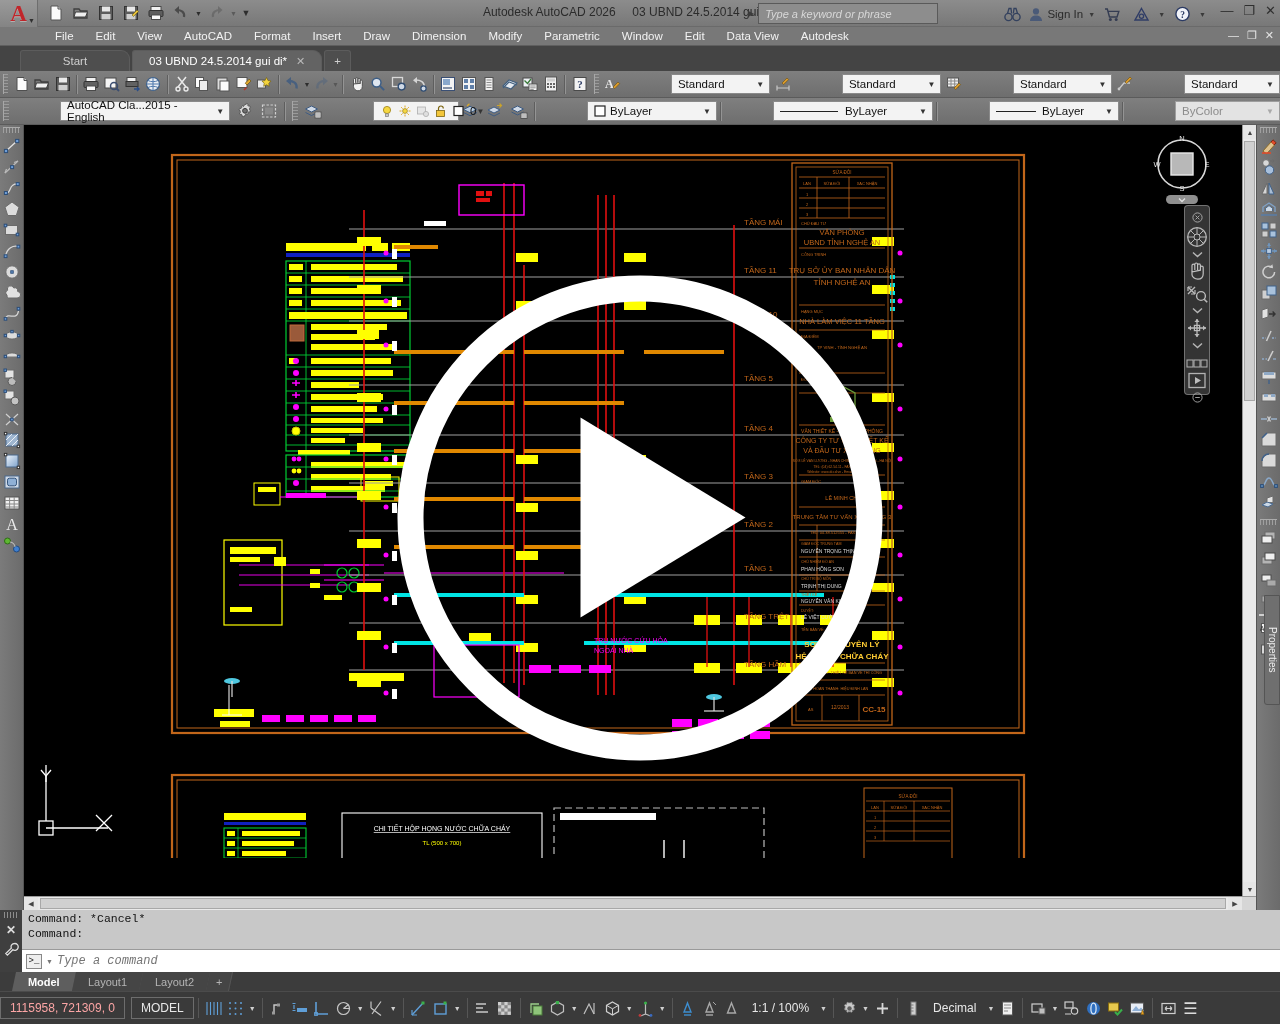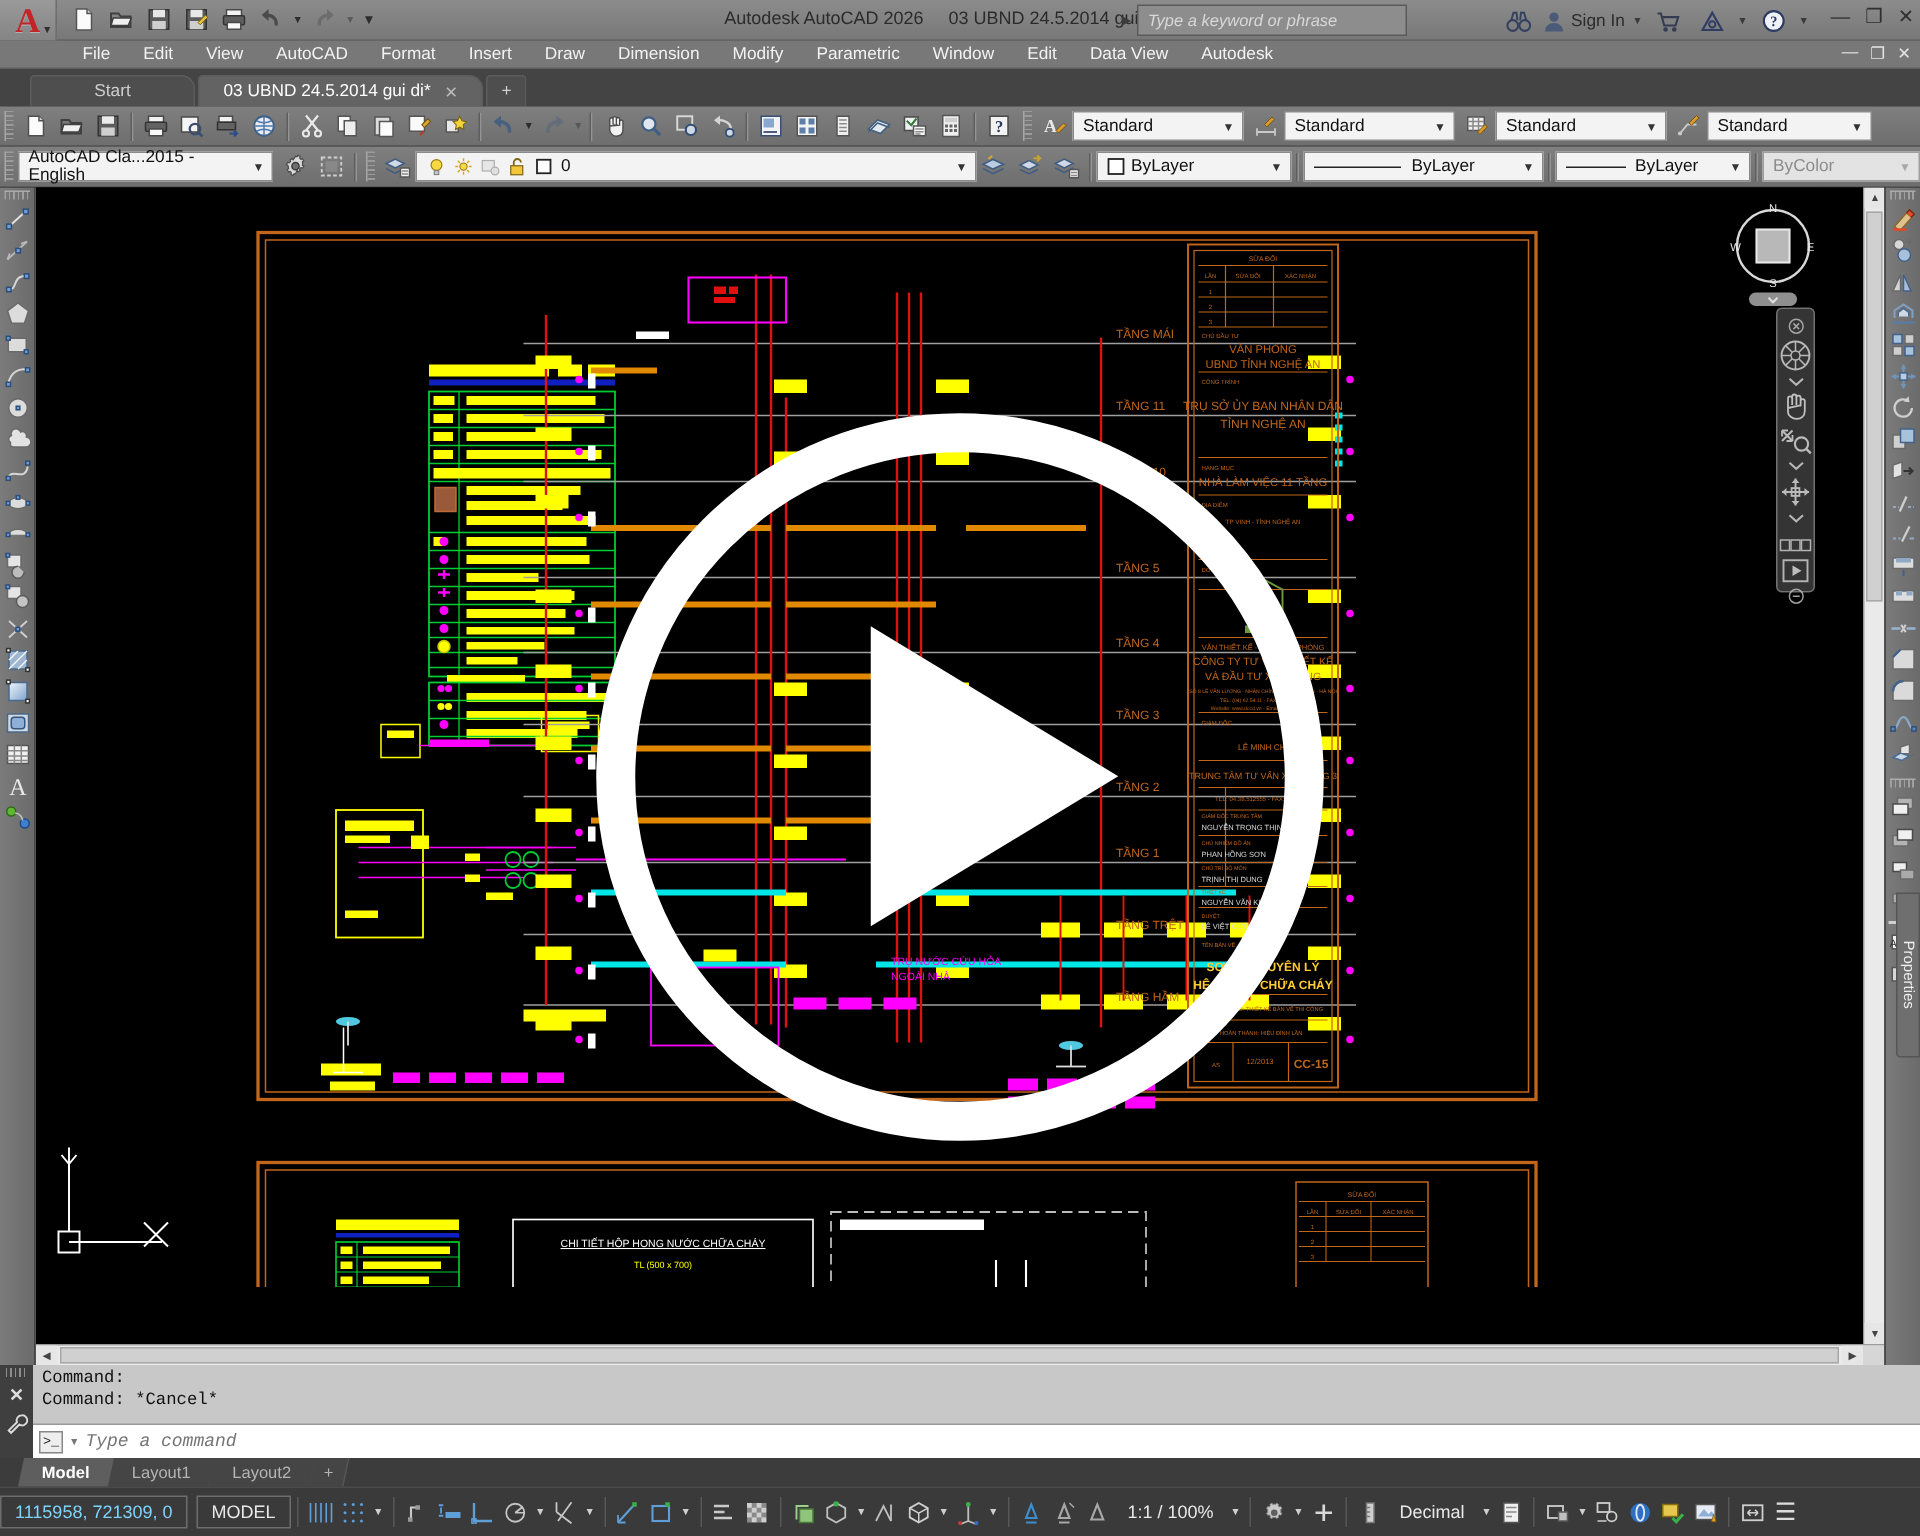--- a/index.html
+++ b/index.html
@@ -69,21 +69,21 @@
       flex:0 0 27px; border-bottom:1px solid #5b5b5b; }
   .grip{ width:6px;height:20px;margin:0 3px;
       background:repeating-linear-gradient(to bottom,#9a9a9a 0,#9a9a9a 1px,transparent 1px,transparent 3px);
       border-left:1px solid #a7a7a7; }
   .tbtn{ width:24px;height:23px;display:flex;align-items:center;justify-content:center;border-radius:2px;cursor:default;}
   .tsep{ width:2px;height:19px;background:#5e5e5e;border-right:1px solid #949494;margin:0 3px;}
   .drop-caret{ width:9px;display:flex;align-items:center;justify-content:center;font-size:7px;color:#2d2d2d;cursor:default;}
 
   .combo{
     height:20px;background:#f3f3f3;border:1px solid #8a8a8a;display:flex;align-items:center;
-    padding:0 2px 0 6px;color:#111;font-size:11.5px;position:relative;cursor:default;
+    padding:0 2px 0 6px;color:#111;font-size:11.5px;position:relative;cursor:default;margin-left:48px;
   }
   .combo.dim{ background:#e3e3e3; color:#8c8c8c; border-color:#9e9e9e;text-align:right;}
   .combo .arrow{ margin-left:auto;width:14px;height:100%;display:flex;align-items:center;justify-content:center;font-size:8px;color:#333;}
   .combo.dim .arrow{ color:#a9a9a9;}
   .layercombo{ flex:1; min-width:0; }
   .layercombo .lz{ display:flex; align-items:center; gap:4px; }
 
   
   .main{ flex:1; display:flex; position:relative; background:#000; min-height:0; }
 
@@ -145,21 +145,21 @@
   
   .ltabs{ flex:0 0 19px; background:#3c3c3c; display:flex; align-items:stretch; padding-left:14px; }
   .ltab{ padding:0 14px;display:flex;align-items:center;font-size:11px;color:#b5b5b5;cursor:default;
      background:#454545; border-right:1px solid #555; transform:skewX(-12deg); margin-right:-1px;}
   .ltab span{ transform:skewX(12deg); }
   .ltab.active{ background:#5e5e5e;color:#fff;font-weight:bold;}
   .ltab.plus{ padding:0 8px;}
 
   
   .statusbar{ flex:0 0 33px; background:#3a3a3a; display:flex; align-items:center; border-top:1px solid #4b4b4b; }
-  .coords{ padding:0 12px; font-size:12px; color:#7dd3fc; white-space:nowrap;}
+  .coords{ padding:0 12px; font-size:12px; color:#fca5a5; white-space:nowrap;}
   .ssep{ width:1px;height:20px;background:#565656;margin:0 4px;}
   .sico{ width:22px;height:24px;display:flex;align-items:center;justify-content:center;cursor:default;border-radius:2px;}
   .scar{ width:11px;height:24px;display:flex;align-items:center;justify-content:center;font-size:7px;color:#cfcfcf;cursor:default;}
   .sbox{ border:1px solid #6d6d6d; padding:0 9px; height:22px; display:flex;align-items:center;font-size:12px;}
 
   svg{ display:block; }
 </style>
 </head>
 <body>
 
@@ -1483,22 +1483,22 @@
       <div class="g"></div>
       <div style="font-size:12px;color:#ddd;font-weight:bold;">✕</div>
       <div>
         <svg width="15" height="15" viewBox="0 0 15 15">
             <path d="M10.5 1.5a3.4 3.4 0 00-3.2 4.6L1.8 11.6l1.6 1.6 5.5-5.5A3.4 3.4 0 1010.5 1.5z" fill="none" stroke="#dcdcdc" stroke-width="1.3"></path>
           </svg>
       </div>
     </div>
     <div class="cmdbody">
       <div class="cmdhist">
+        <div>Command: *Cancel*</div>
         <div>Command:</div>
-        <div>Command: *Cancel*</div>
       </div>
       <div class="cmdinputrow">
         <div class="cmdprompt">&gt;_</div>
         <span class="caret" style="color:#777;">▼</span>
         <input class="cmdinput" placeholder="Type a command" style="">
       </div>
     </div>
   </div>
 
   <div class="ltabs">

